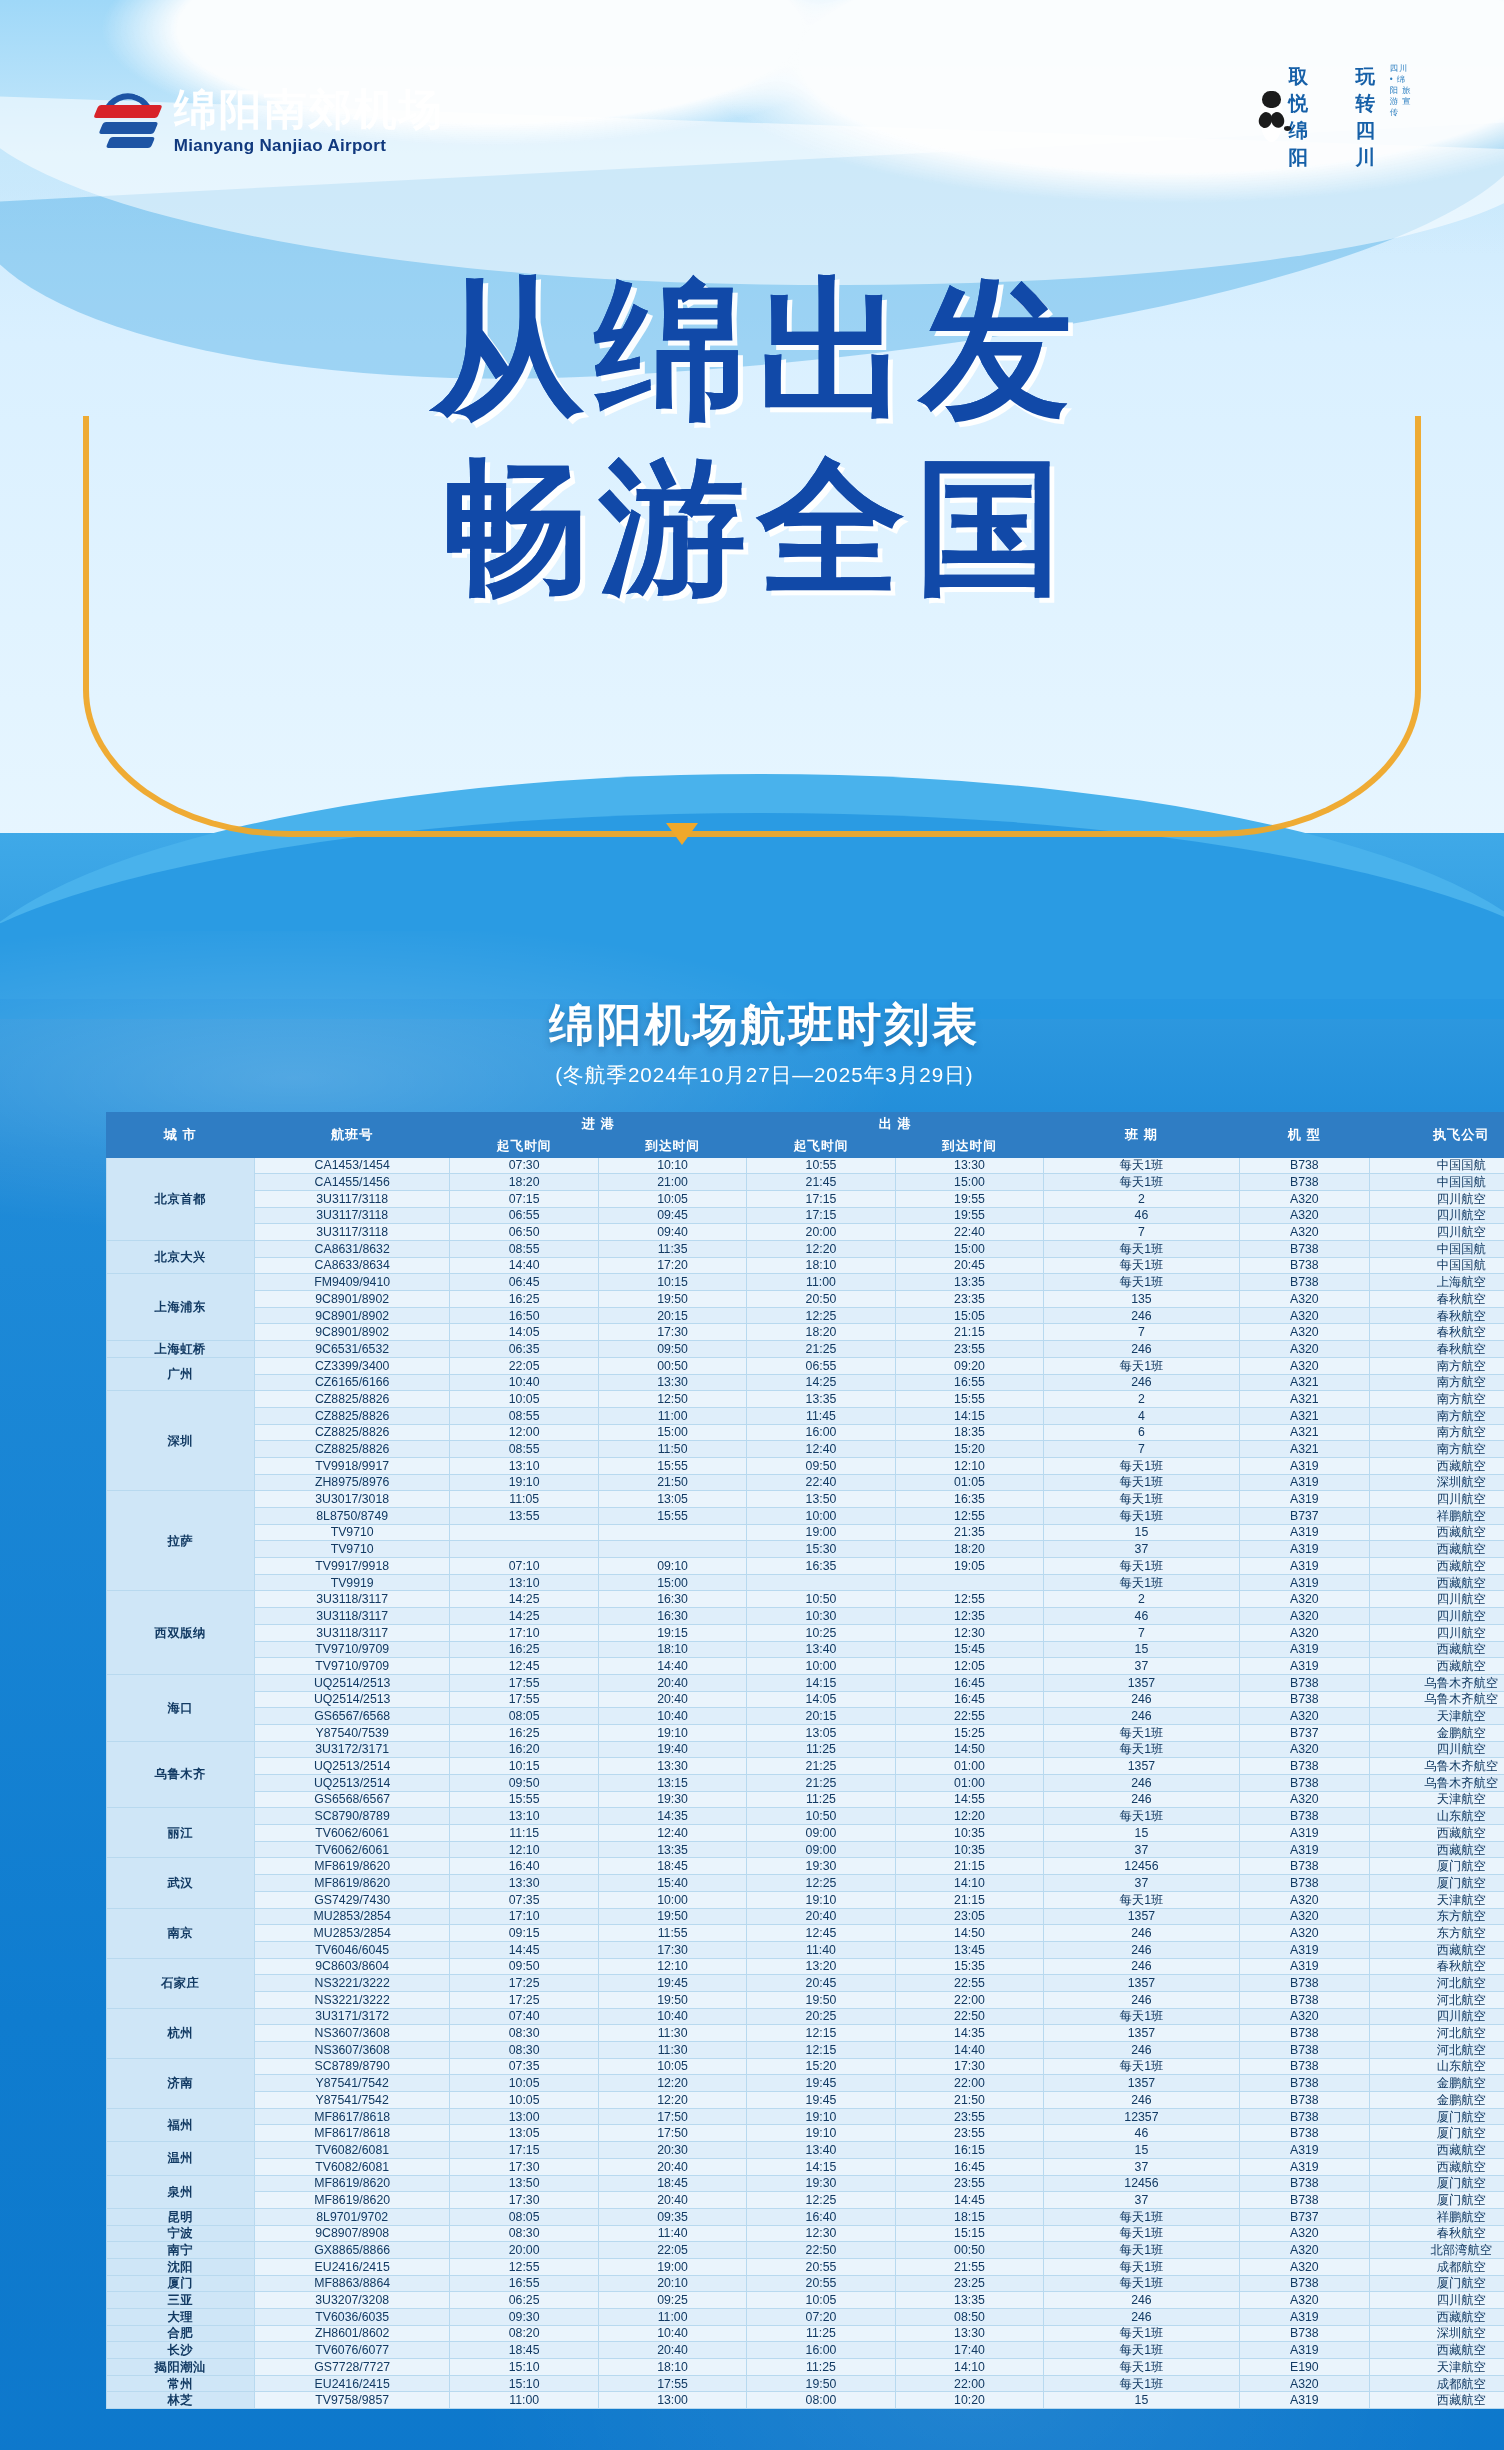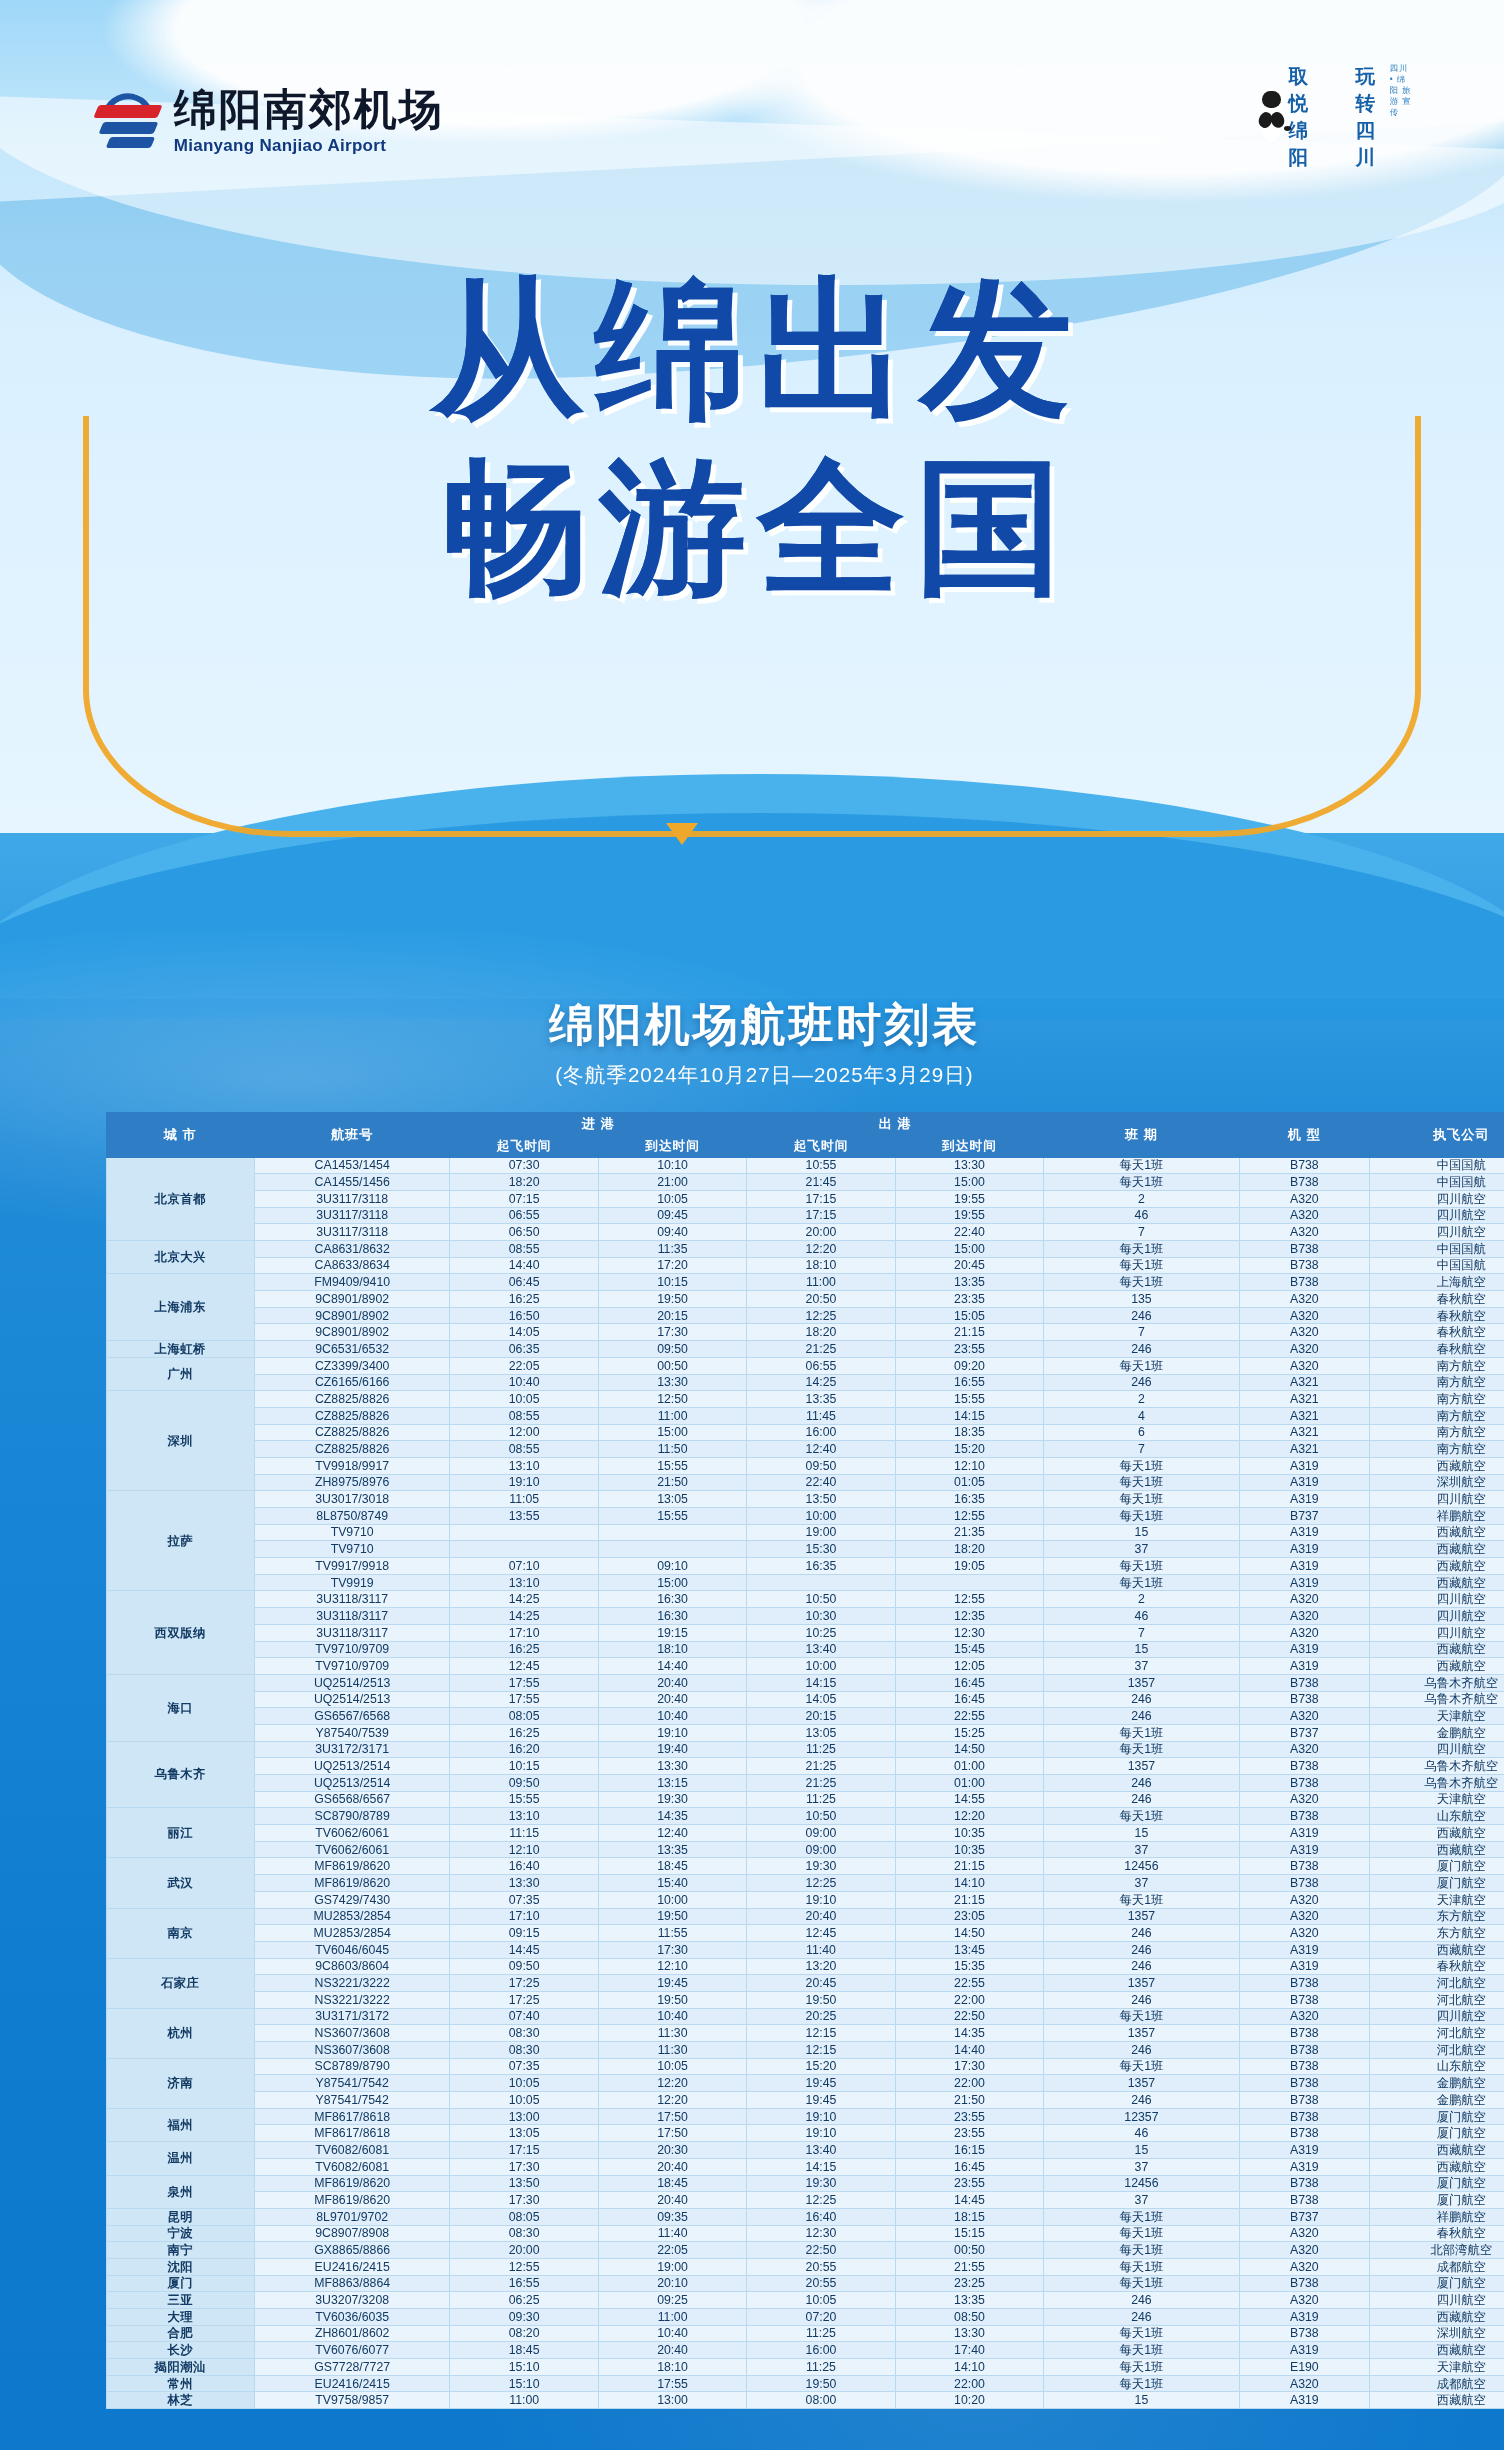--- a/index.html
+++ b/index.html
@@ -76,21 +76,21 @@
   .logo-mark .swoosh1 { left: 0; top: 12.7px; width: 64px; height: 12.7px; background: #d8232a; transform: skewX(-22deg); border-radius: 2.9px; }
   .logo-mark .swoosh2 { left: 4.9px; top: 29px; width: 55px; height: 11.8px; background: #1d54a4; transform: skewX(-22deg); border-radius: 2.9px; }
   .logo-mark .swoosh3 { left: 11.8px; top: 44px; width: 45px; height: 10.8px; background: #1d54a4; transform: skewX(-22deg); border-radius: 2.9px; }
   .logo-mark .arc {
     position: absolute; left: 8.8px; top: 1px; width: 53px; height: 34px;
     border: 6.9px solid #1d54a4; border-bottom-color: transparent; border-right-color: transparent;
     border-radius: 29px 29px 0 0; transform: rotate(22deg);
   }
   .logo-text-cn {
     font-family: "Liberation Serif", serif;
-    font-weight: 700; font-size: 43px; letter-spacing: 2px; color: #0f172a; line-height: 1.05;
+    font-weight: 700; font-size: 43px; letter-spacing: 2px; color: #ffffff; line-height: 1.05;
   }
   .logo-text-en { font-size: 17px; font-weight: 700; color: #11397e; letter-spacing: 0.3px; margin-top: 3.9px; }
 
   .tour-badge {
     position: absolute; right: 93px; top: 87px; width: 152px; height: 59px;
     display: flex; align-items: center; gap: 5.9px;
   }
   .panda {
     width: 51px; height: 51px; border-radius: 50%; background: #ffffff; position: relative;
     border: 2px solid #ffffff;

